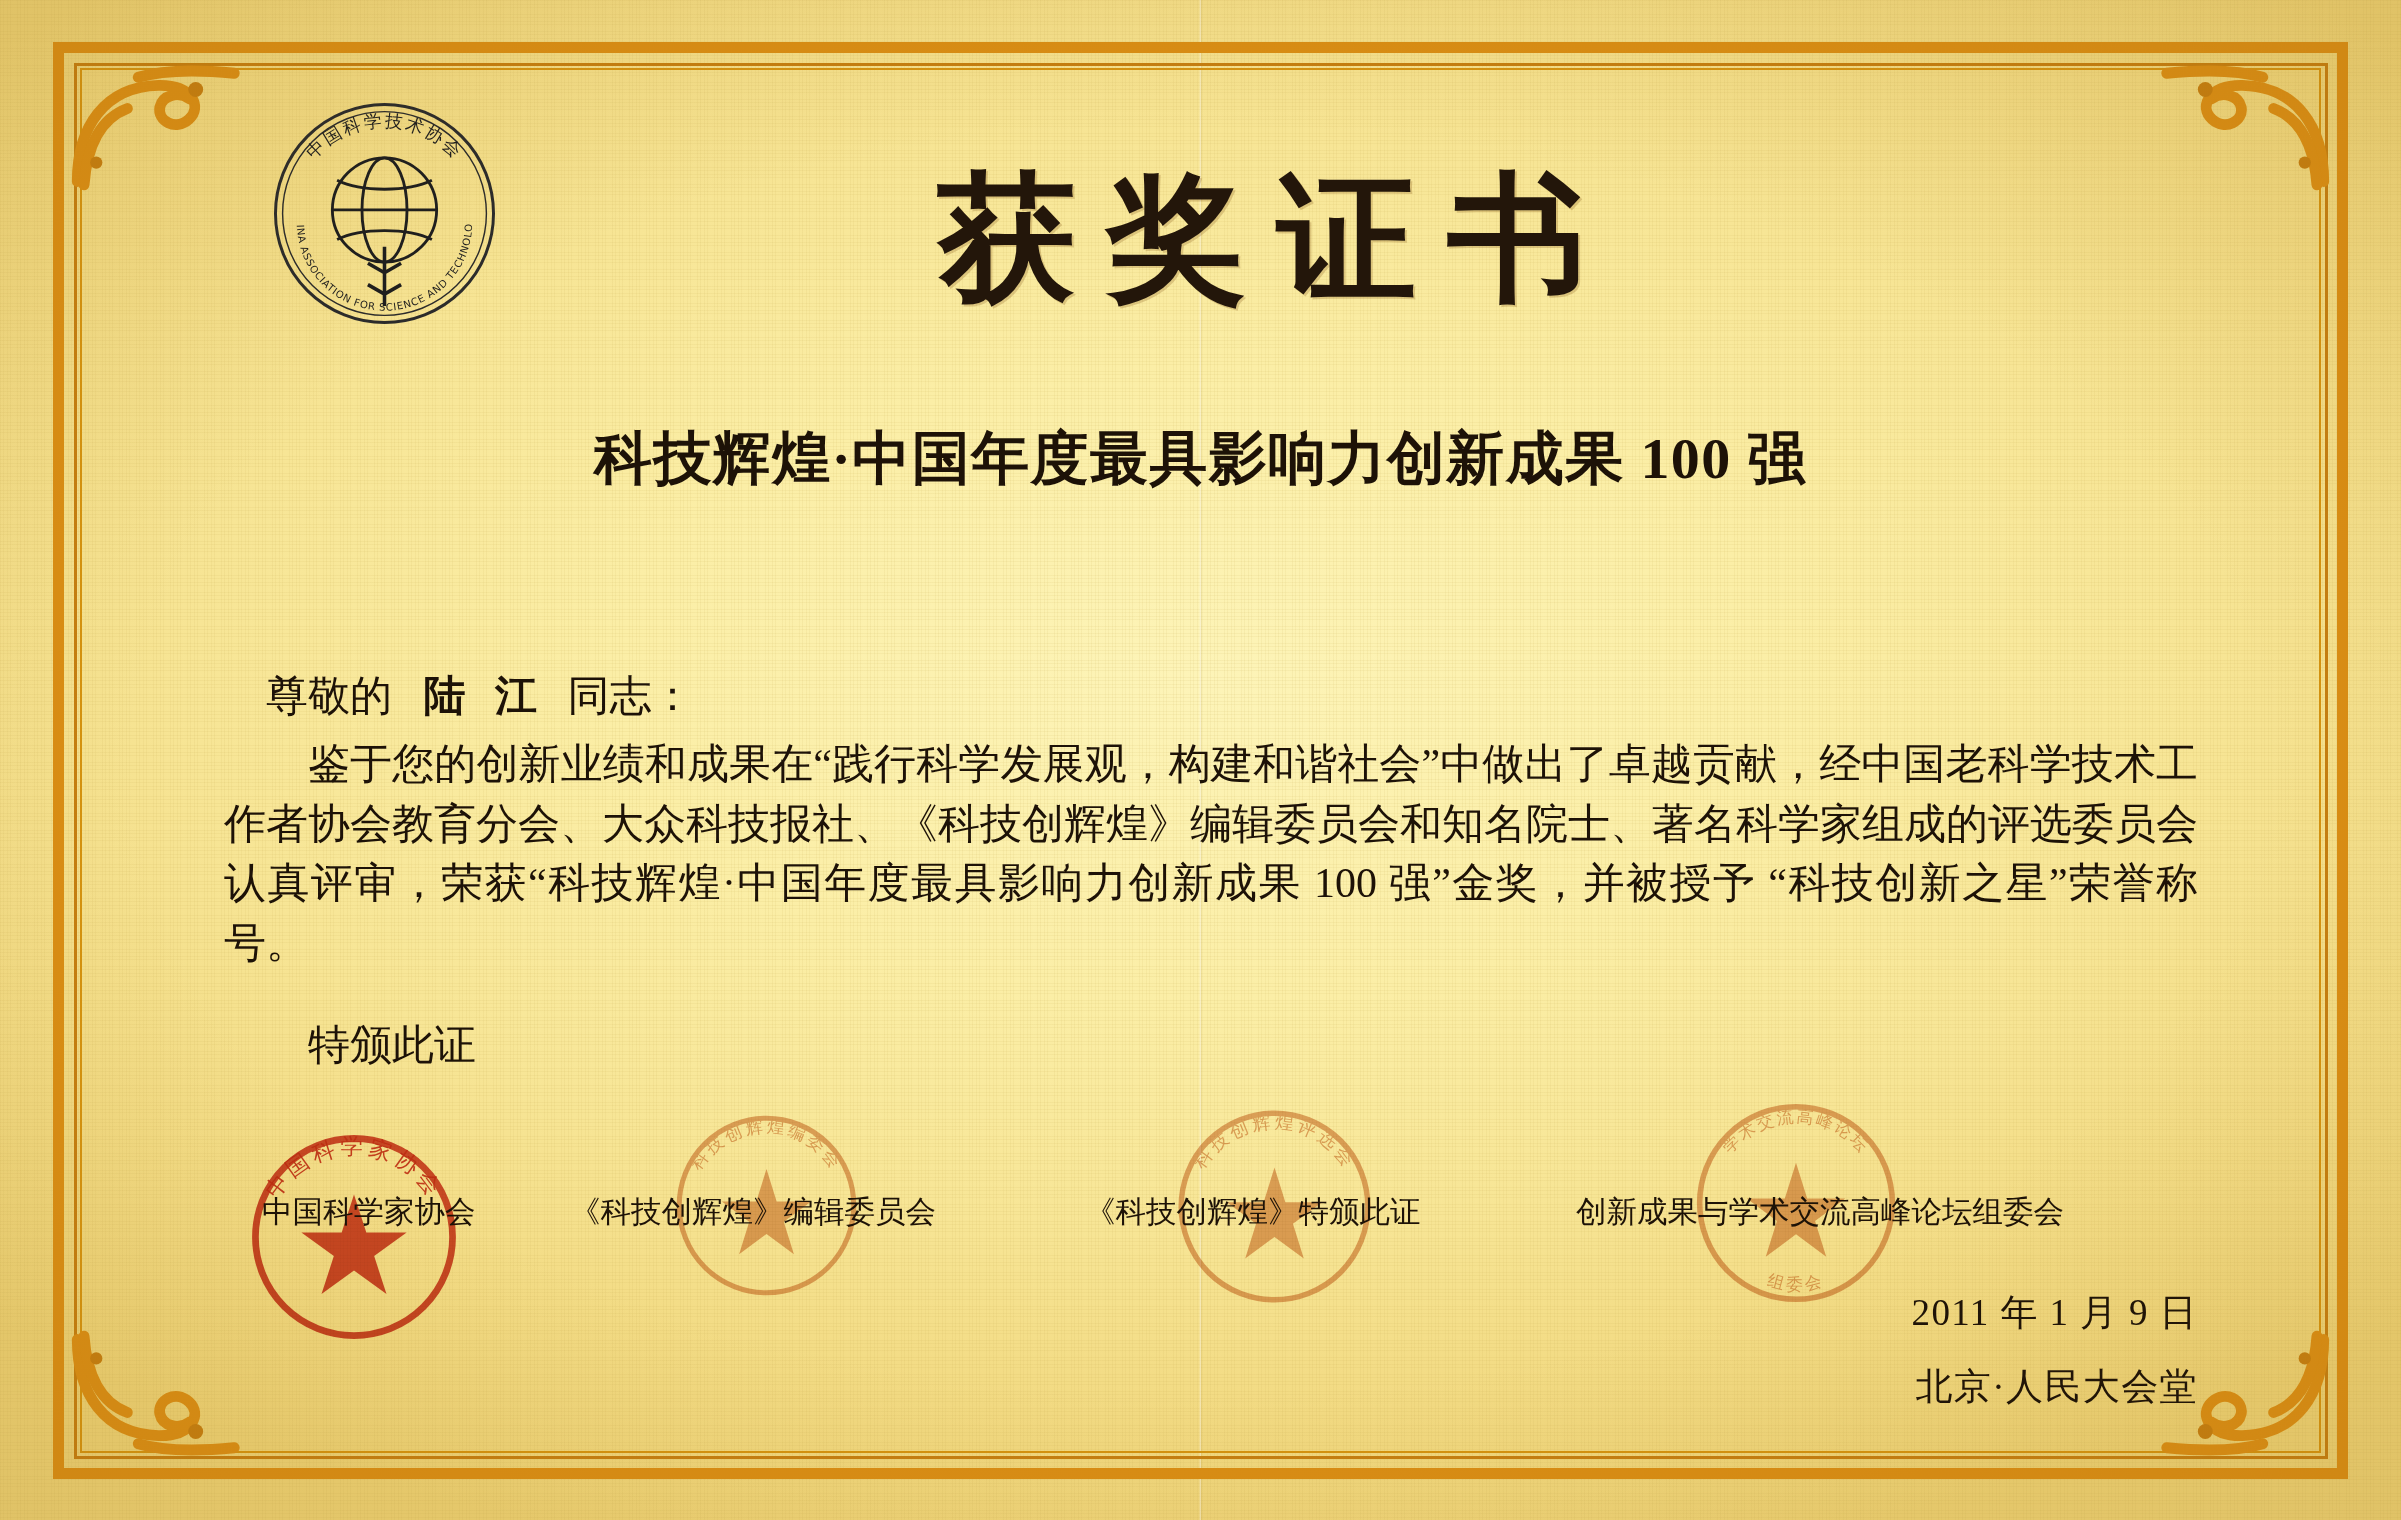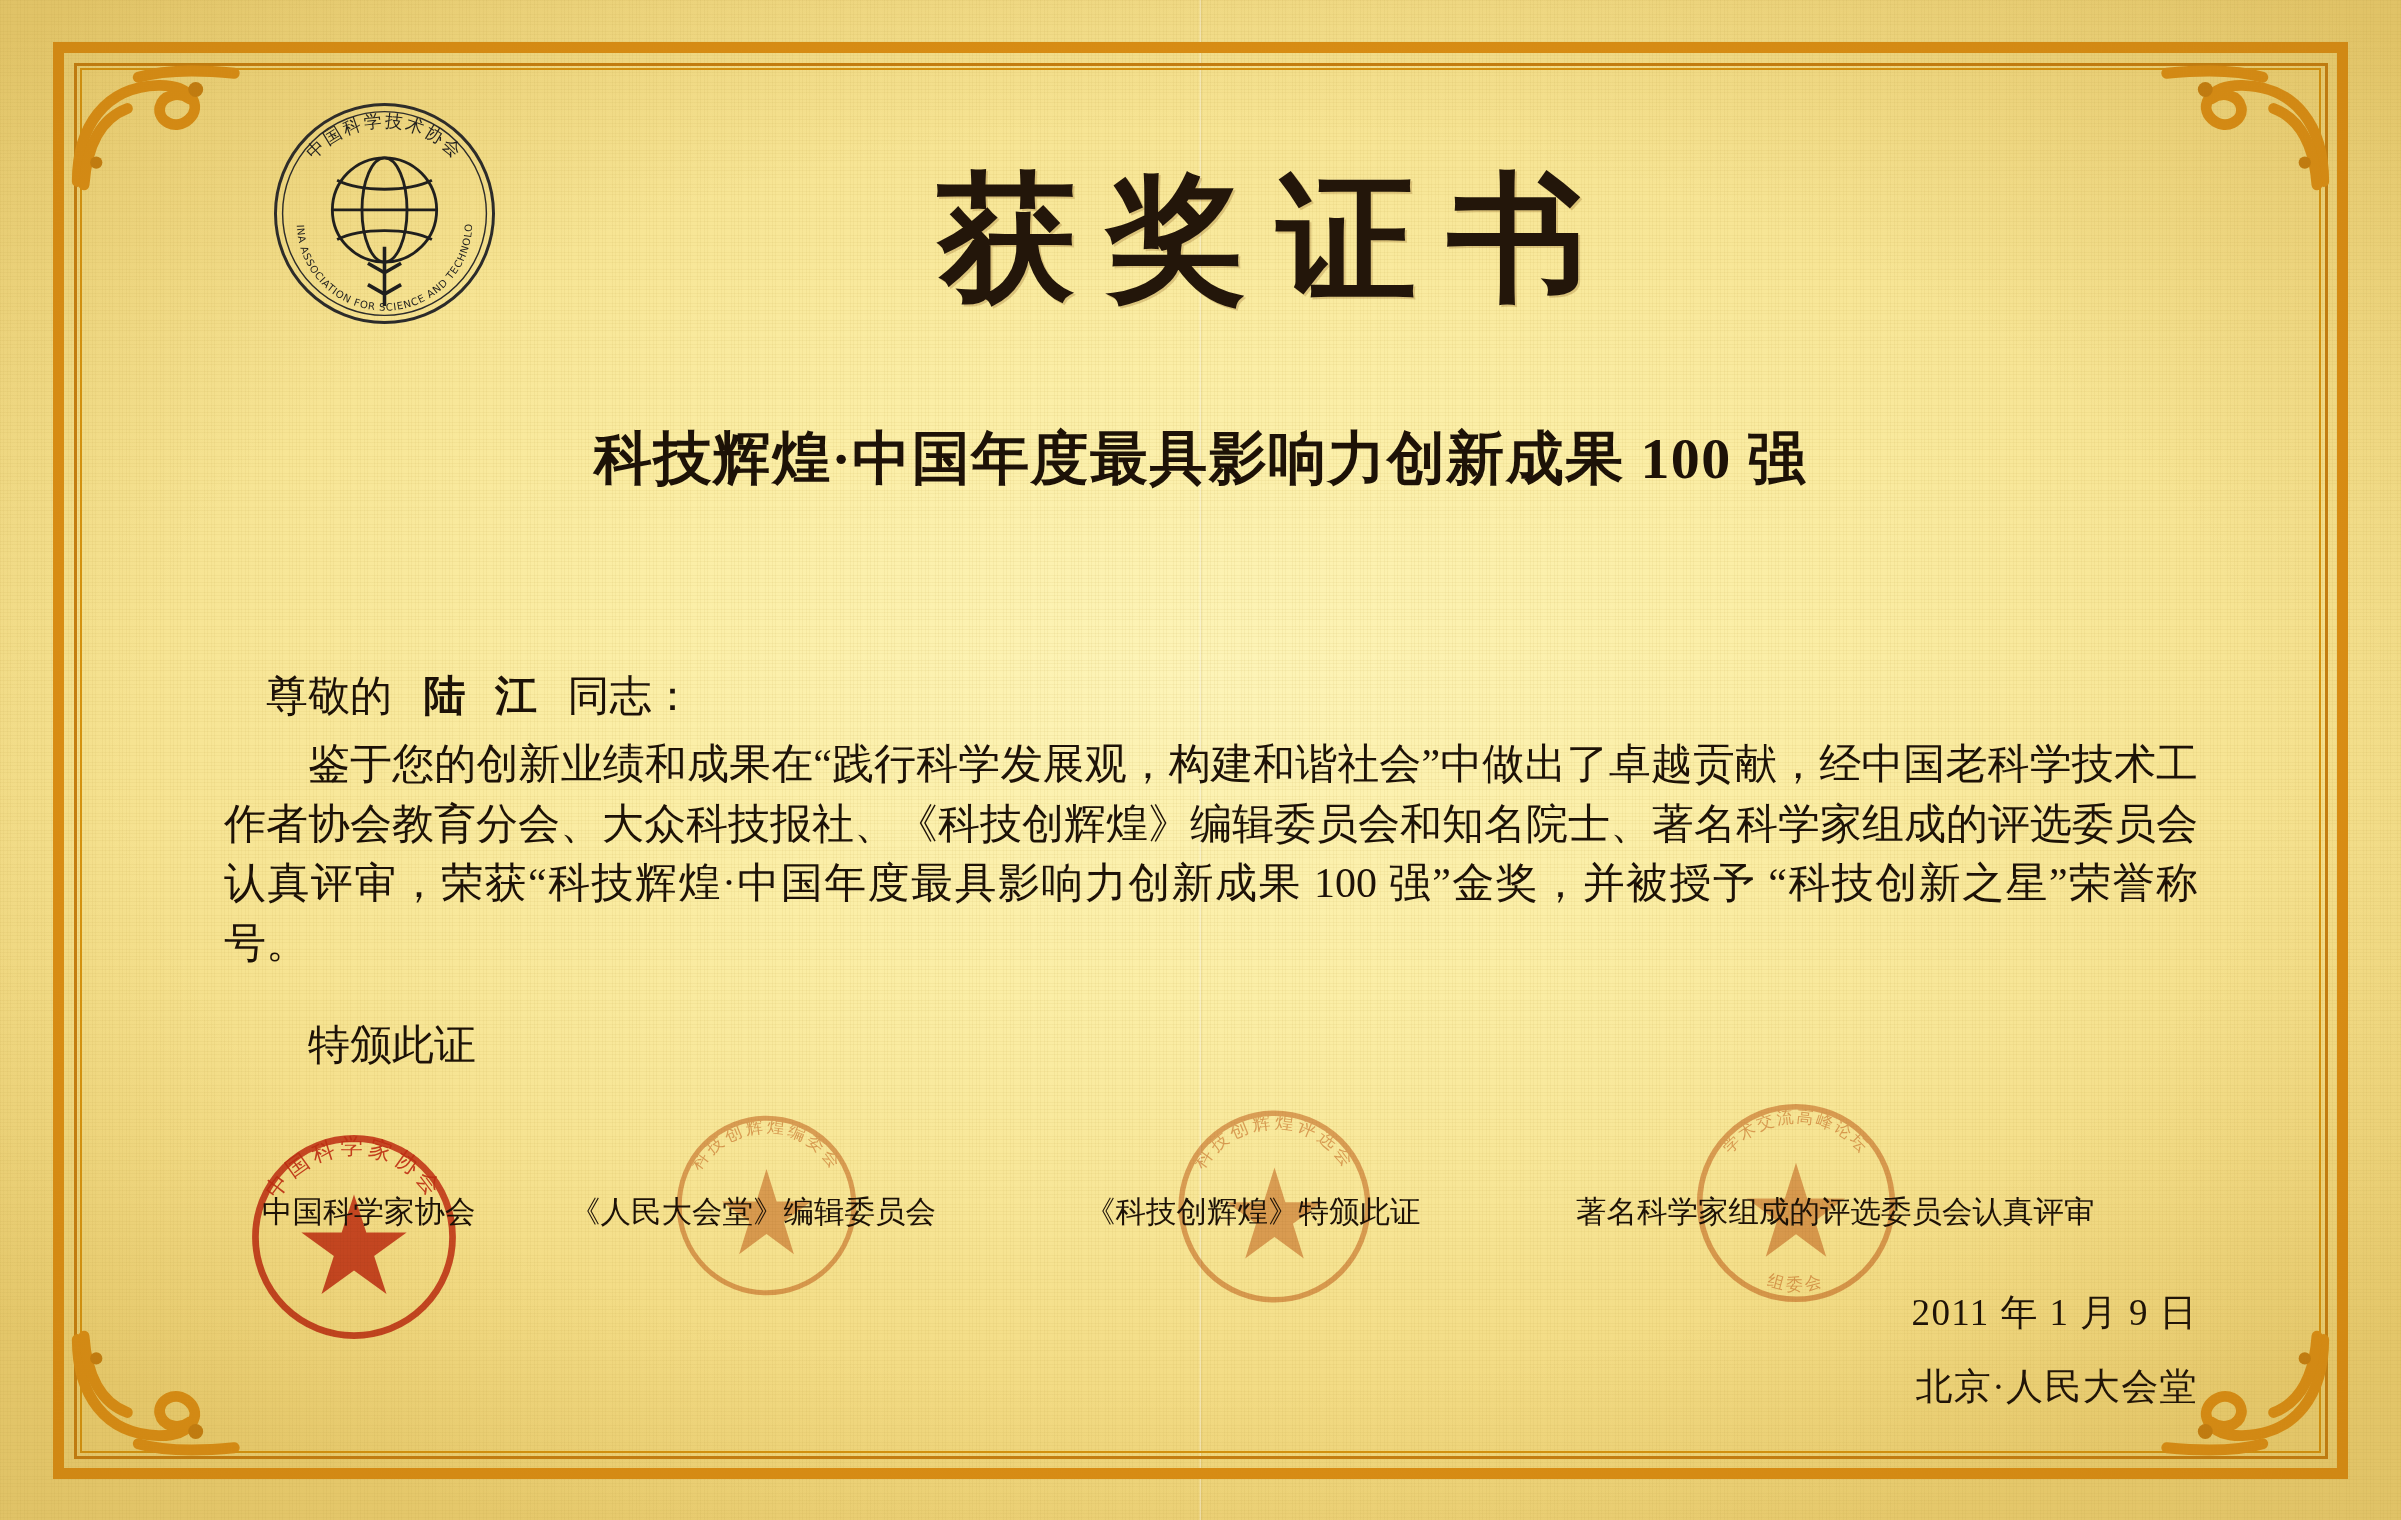--- a/index.html
+++ b/index.html
@@ -308,21 +308,21 @@
           <circle cx="100" cy="100" r="88" fill="none" stroke="#c8341f" stroke-width="6" opacity="0.85"></circle>
           <polygon points="100,62 111,96 147,96 118,117 129,151 100,130 71,151 82,117 53,96 89,96" fill="#c8341f" opacity="0.85"></polygon>
           <text font-family="'DejaVu Sans', sans-serif" font-size="20" fill="#c8341f" opacity="0.9" letter-spacing="4">
             <textPath href="#s0t" startOffset="50%" text-anchor="middle">中国科学家协会</textPath>
           </text>
         </svg>
       </div>
     </div>
 
     <div class="seal-item" style="left:312px;">
-      <span class="seal-label">《人民大会堂》编辑委员会</span>
+      <span class="seal-label">《科技创辉煌》编辑委员会</span>
       <div class="stamp" style="left:95px; top:-41px; width:203px; height:203px; opacity:0.55;">
         <svg viewBox="0 0 200 200" style="font-size:45px">
           <defs>
               <path id="s1t" d="M 24 104 A 76 76 0 0 1 176 104"></path>
             </defs>
           <circle cx="100" cy="100" r="86" fill="none" stroke="#c76a2a" stroke-width="5"></circle>
           <polygon points="100,64 110,96 144,96 117,116 127,148 100,128 73,148 83,116 56,96 90,96" fill="#c76a2a"></polygon>
           <text font-family="'DejaVu Sans', sans-serif" font-size="17" fill="#c76a2a" letter-spacing="3">
             <textPath href="#s1t" startOffset="50%" text-anchor="middle">科技创辉煌编委会</textPath>
           </text>
@@ -340,21 +340,21 @@
           <circle cx="100" cy="100" r="86" fill="none" stroke="#c76a2a" stroke-width="5"></circle>
           <polygon points="100,64 110,96 144,96 117,116 127,148 100,128 73,148 83,116 56,96 90,96" fill="#c76a2a"></polygon>
           <text font-family="'DejaVu Sans', sans-serif" font-size="17" fill="#c76a2a" letter-spacing="3">
             <textPath href="#s2t" startOffset="50%" text-anchor="middle">科技创辉煌评选会</textPath>
           </text>
         </svg>
       </div>
     </div>
 
     <div class="seal-item" style="left:1318px;">
-      <span class="seal-label">著名科学家组成的评选委员会认真评审</span>
+      <span class="seal-label">创新成果与学术交流高峰论坛组委会</span>
       <div class="stamp" style="left:108px; top:-54px; width:224px; height:224px; opacity:0.55;">
         <svg viewBox="0 0 200 200" style="font-size:45px">
           <defs>
             <path id="s3t" d="M 24 104 A 76 76 0 0 1 176 104"></path>
             <path id="s3b" d="M 32 110 A 68 68 0 0 0 168 110"></path>
           </defs>
           <circle cx="100" cy="100" r="86" fill="none" stroke="#c76a2a" stroke-width="5"></circle>
           <polygon points="100,64 110,96 144,96 117,116 127,148 100,128 73,148 83,116 56,96 90,96" fill="#c76a2a"></polygon>
           <text font-family="'DejaVu Sans', sans-serif" font-size="15" fill="#c76a2a" letter-spacing="2">
             <textPath href="#s3t" startOffset="50%" text-anchor="middle">学术交流高峰论坛</textPath>

